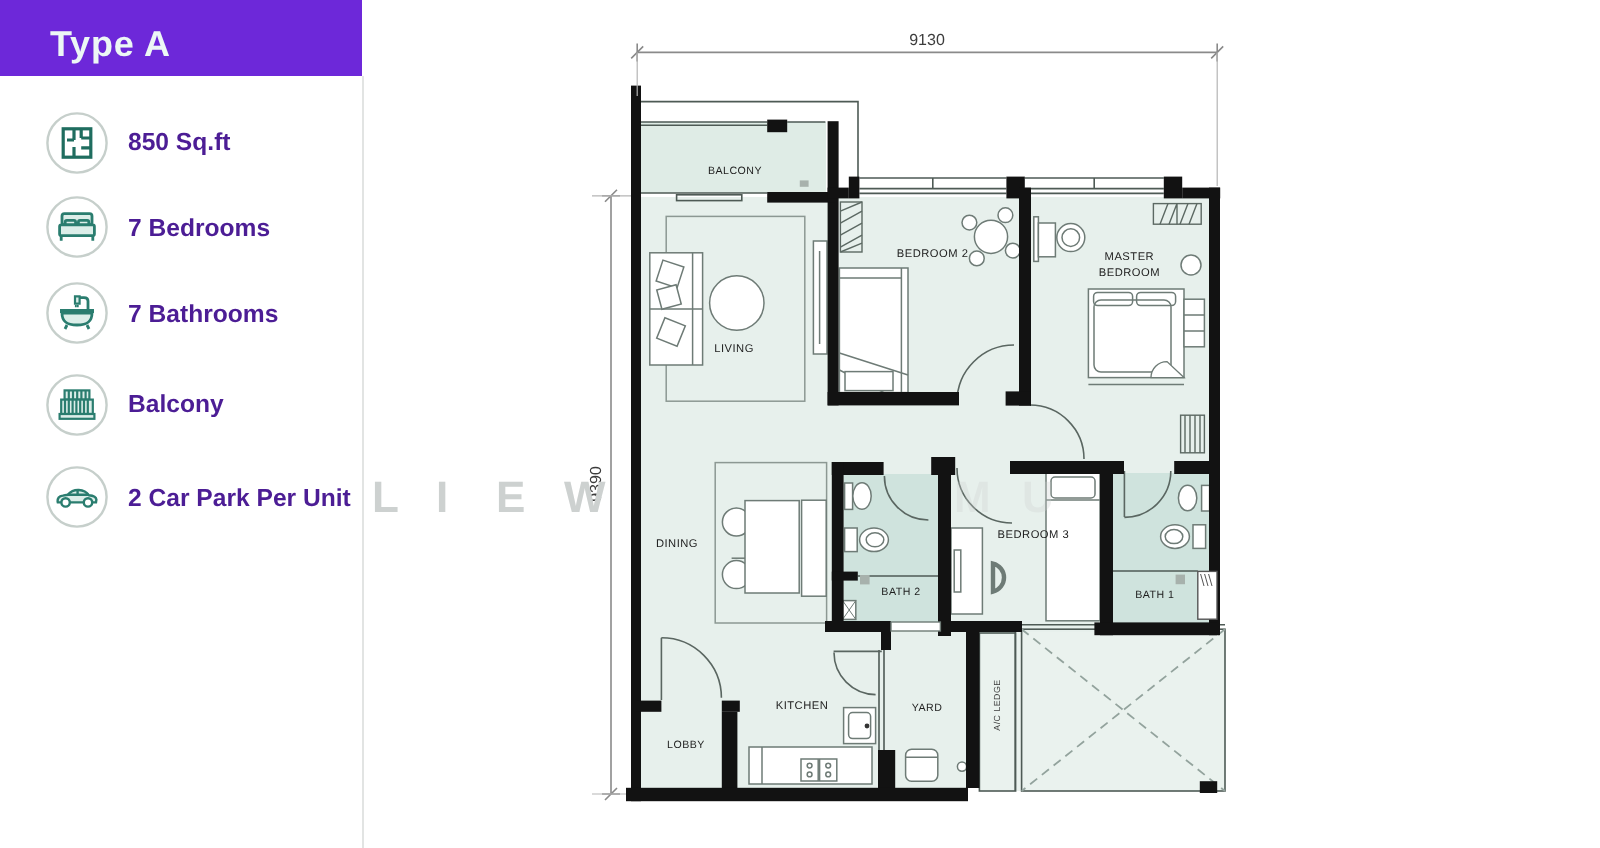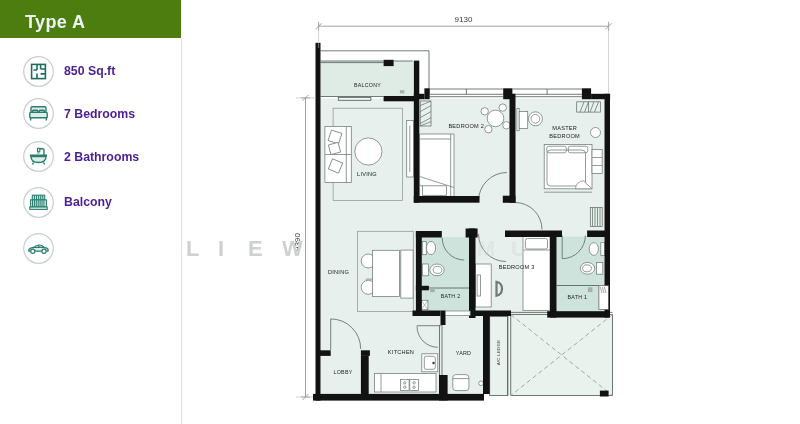--- a/index.html
+++ b/index.html
@@ -1,17 +1,17 @@
 <!DOCTYPE html>
 <html><head>
 <meta charset="utf-8">
 <style>
 html,body{margin:0;padding:0}
 body{width:800px;height:424px;background:#fff;font-family:"Liberation Sans",sans-serif;position:relative;overflow:hidden}
-.hdr{position:absolute;left:0;top:0;width:181px;height:38px;background:#4d7c0f}
+.hdr{position:absolute;left:0;top:0;width:181px;height:38px;background:#6d28d9}
 .hdr span{position:absolute;left:25px;top:12px;font-size:18px;font-weight:bold;color:#ecf7f5;letter-spacing:.4px}
 .div{position:absolute;left:181px;top:38px;width:1px;height:386px;background:#e2e4e3}
 .row{position:absolute;left:23px;width:210px;height:31px}
 .row .ic{position:absolute;left:0;top:0}
 .row .lb{position:absolute;left:41px;top:50%;transform:translateY(-50%);font-size:12.3px;font-weight:bold;color:#4c1d95;white-space:nowrap}
 .wm{position:absolute;top:236px;font-size:22px;color:#cdd1d0;font-weight:bold;z-index:5}
 </style>
 </head>
 <body>
 
@@ -51,21 +51,21 @@
 <circle cx="15.5" cy="15.5" r="14.8" fill="#fff" stroke="#c6cfcb" stroke-width="1.2"></circle>
 <g stroke="#2a7d6f" stroke-width="1.4" fill="none">
 <path d="M7 14.5 H24" stroke-width="2"></path>
 <path d="M8 15.5 C8 19.5 10 21.5 15.5 21.5 C21 21.5 23 19.5 23 15.5 Z" fill="#dceee9"></path>
 <path d="M10.5 21.5 L9.5 23.5 M20.5 21.5 L21.5 23.5"></path>
 <path d="M21 14 V9.5 Q21 7.8 19 7.8 H16.5"></path>
 <path d="M14.5 7.2 H16.8 V10.8 H14.5 Z" fill="#dceee9" stroke-width="1.1"></path>
 <path d="M14.9 11.5 V12.6 M15.9 11.5 V12.6" stroke-width="0.9"></path>
 </g>
 </svg>
-<span class="lb">2 Bathrooms</span>
+<span class="lb">7 Bathrooms</span>
 </div>
 
 <div class="row" style="top:186.5px">
 <svg class="ic" width="31" height="31" viewBox="0 0 31 31">
 <circle cx="15.5" cy="15.5" r="14.8" fill="#fff" stroke="#c6cfcb" stroke-width="1.2"></circle>
 <g stroke="#2a7d6f" stroke-width="1.1" fill="none">
 <rect x="9.3" y="8.2" width="12.4" height="4.6" fill="#dceee9"></rect>
 <path d="M11.4 8.2 V12.8 M13.5 8.2 V12.8 M15.6 8.2 V12.8 M17.7 8.2 V12.8 M19.8 8.2 V12.8"></path>
 <rect x="7.6" y="12.8" width="15.8" height="7.2" fill="#dceee9"></rect>
 <path d="M9.5 12.8 V20 M11.4 12.8 V20 M13.3 12.8 V20 M15.2 12.8 V20 M17.1 12.8 V20 M19 12.8 V20 M20.9 12.8 V20"></path>
@@ -78,20 +78,21 @@
 <div class="row" style="top:233.2px">
 <svg class="ic" width="31" height="31" viewBox="0 0 31 31">
 <circle cx="15.5" cy="15.5" r="14.8" fill="#fff" stroke="#c6cfcb" stroke-width="1.2"></circle>
 <g stroke="#2a7d6f" stroke-width="1.2" fill="none">
 <path d="M5.8 17.8 Q5.6 15.2 8.4 14.8 L10.8 14.4 Q13.2 11.8 16.4 12 Q19.8 12.2 21.4 14.6 Q25 14.9 25.2 16.8 L25 18.2 H5.9 Z" fill="#dceee9"></path>
 <path d="M10.8 14.4 H21.4 M15.8 12 V14.4"></path>
 <circle cx="9.8" cy="18.2" r="2.1" fill="#fff"></circle>
 <circle cx="21" cy="18.2" r="2.1" fill="#fff"></circle>
 </g>
 </svg>
+<span class="lb">2 Car Park Per Unit</span>
 </div>
 
 <div class="wm" style="left:186px">L</div>
 <div class="wm" style="left:218px">I</div>
 <div class="wm" style="left:248px">E</div>
 <div class="wm" style="left:282px">W</div>
 <div class="wm" style="left:477px;opacity:.3">M</div>
 <div class="wm" style="left:511px;opacity:.3">U</div>
 
 <svg style="position:absolute;left:0;top:0" width="800" height="424" viewBox="0 0 800 424">

